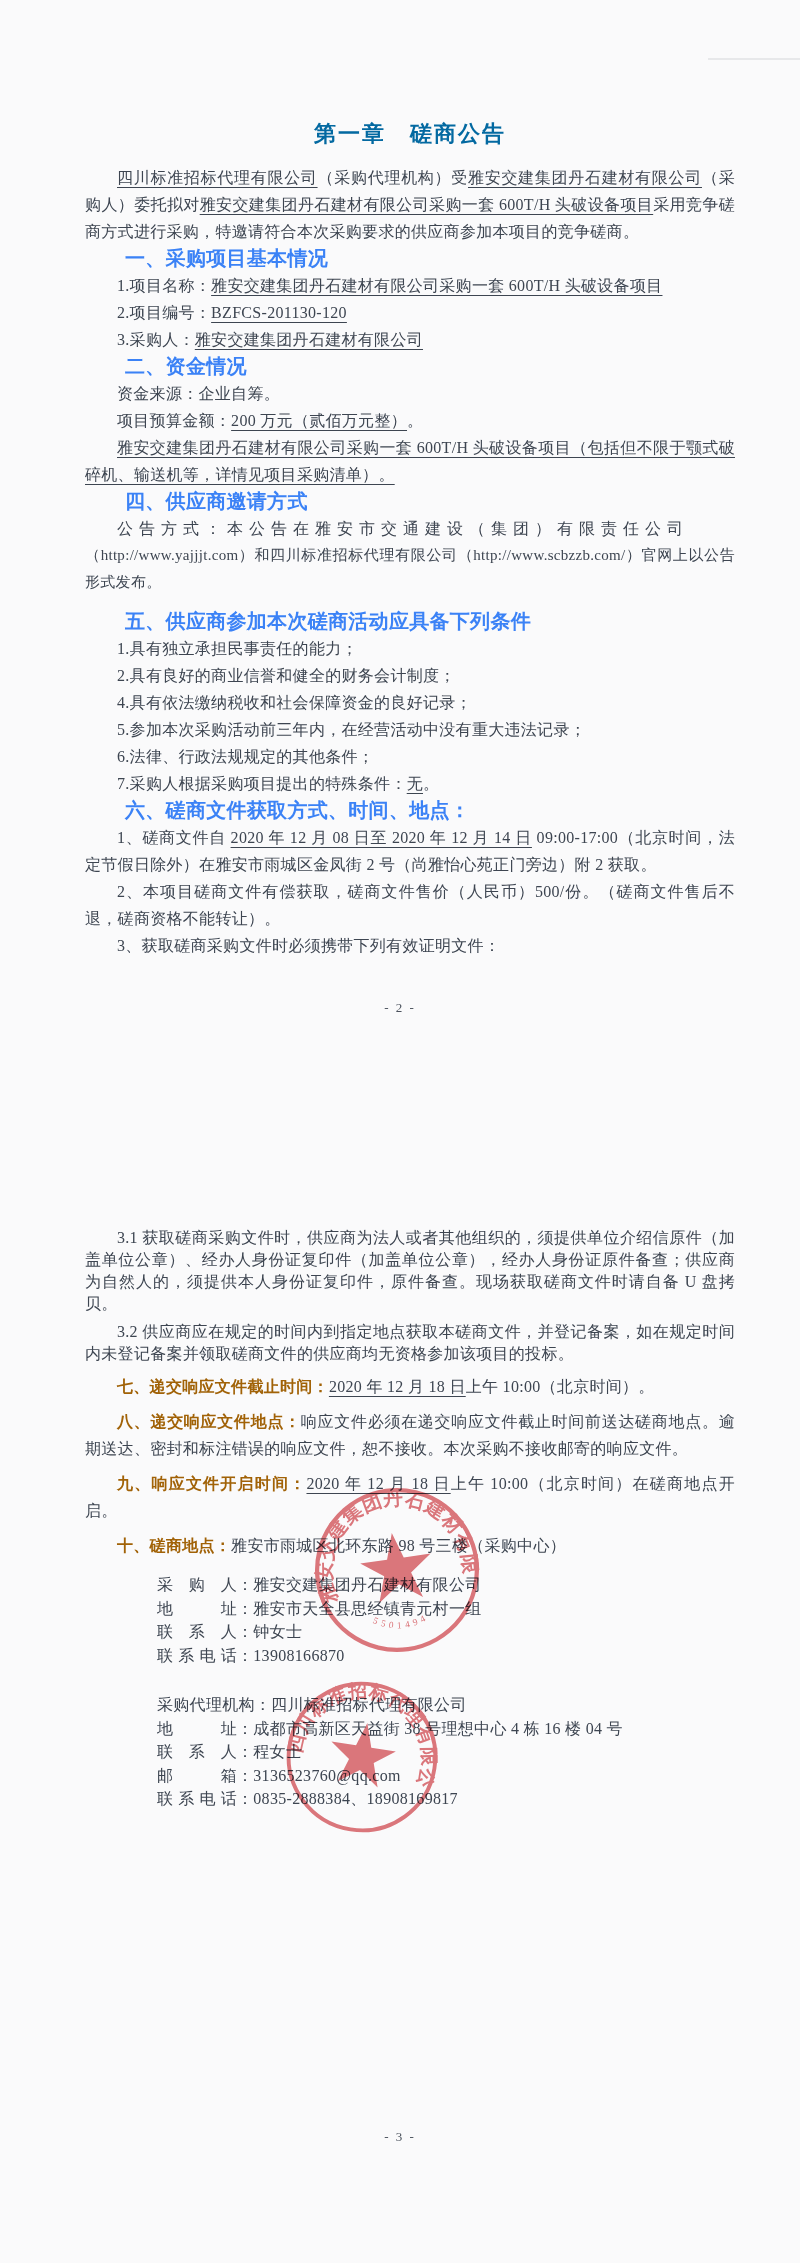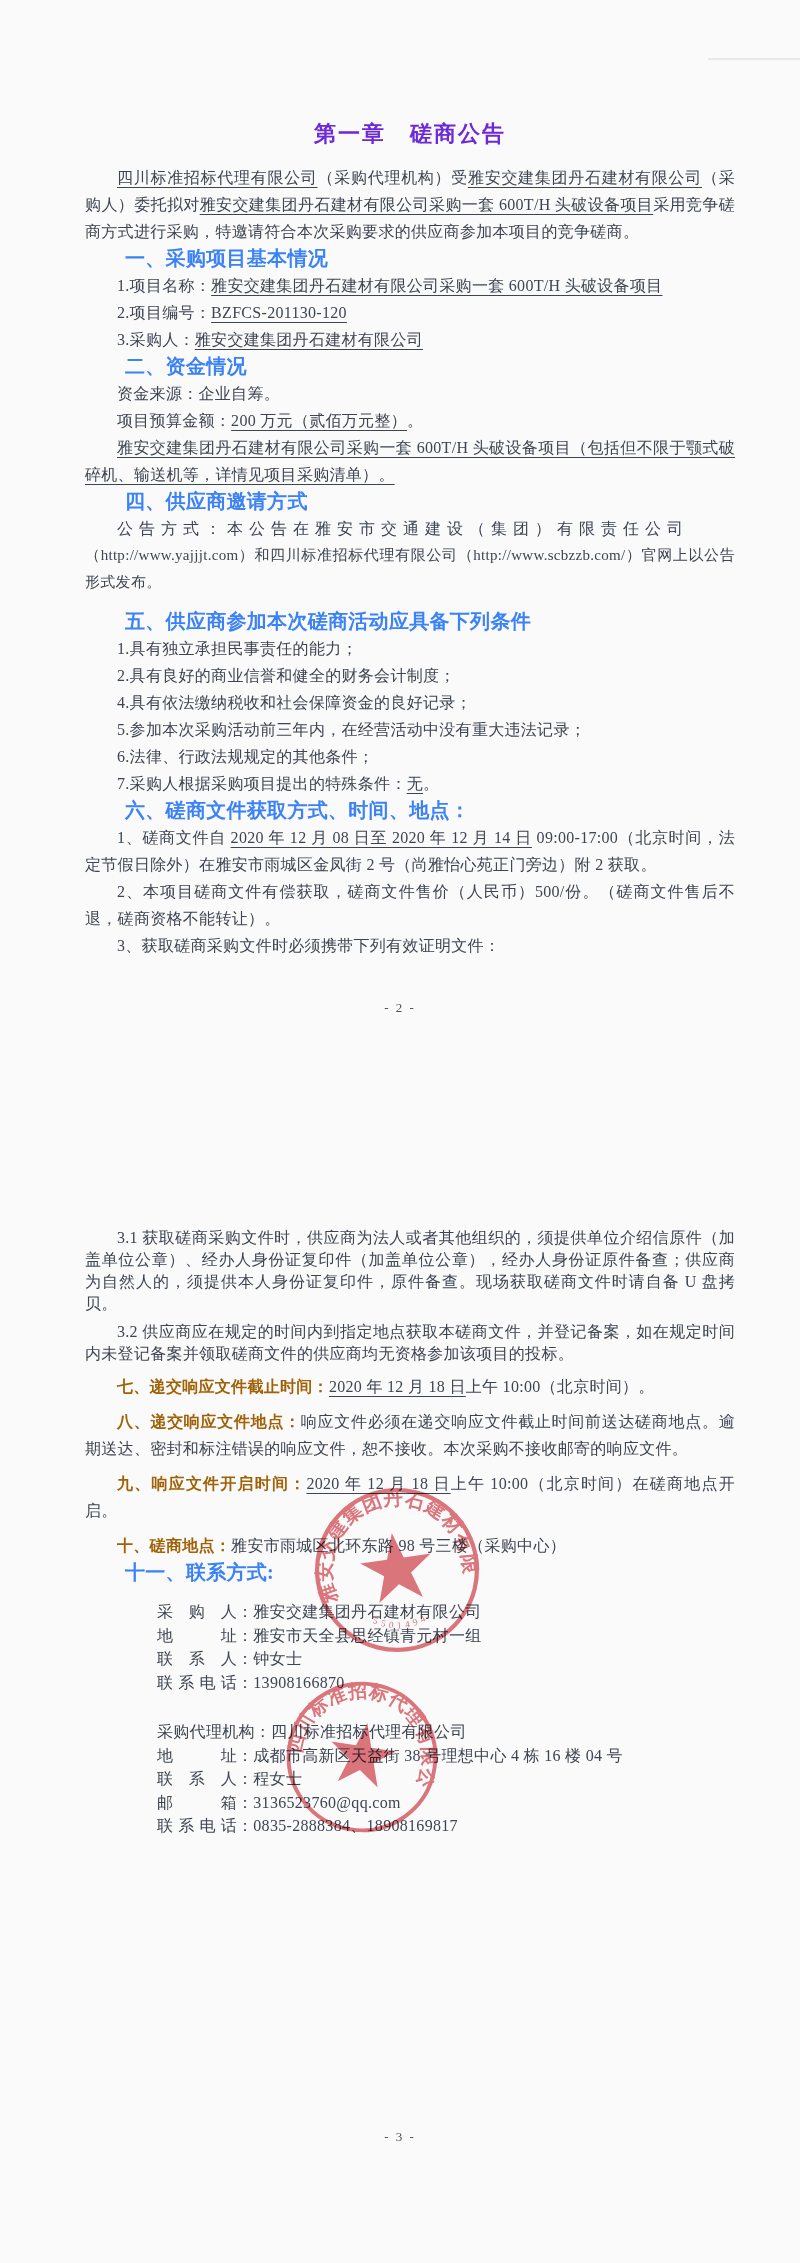--- a/index.html
+++ b/index.html
@@ -8,21 +8,21 @@
     background:#fafafb;
     font-family:"Liberation Serif","DejaVu Serif",serif;
     color:#3d4551;
     -webkit-font-smoothing:antialiased;
   }
   .page{position:relative;width:800px;overflow:hidden;}
   #page1{height:1115px;padding:0;box-sizing:border-box;}
   #page2{height:1148px;box-sizing:border-box;}
   .content{position:relative;margin:0 65px 0 85px;}
   .title{
-    text-align:center;font-size:22px;font-weight:700;color:#6d28d9;
+    text-align:center;font-size:22px;font-weight:700;color:#0369a1;
     padding-top:120px;line-height:27px;letter-spacing:2px;
   }
   .p{font-size:16px;line-height:27px;text-indent:2em;letter-spacing:.3px;text-align:justify;}
   .pcont{font-size:15px;line-height:27px;letter-spacing:.3px;text-align:justify;}
   .h{font-size:20px;line-height:27px;text-indent:2em;font-weight:700;color:#3b82f6;letter-spacing:.3px;}
   .u{text-decoration:underline;text-underline-offset:4px;text-decoration-thickness:1px;}
   .intro{margin-top:17px;}
   .gap-top{margin-top:12px;}
   .p2par{font-size:16px;line-height:22px;text-indent:2em;letter-spacing:.3px;text-align:justify;}
   .secline{font-size:16px;line-height:27px;text-indent:2em;letter-spacing:.3px;margin-top:8px;text-align:justify;}
@@ -99,21 +99,20 @@
     <div class="p2par" style="margin-top:6px;">3.2 供应商应在规定的时间内到指定地点获取本磋商文件，并登记备案，如在规定时间内未登记备案并领取磋商文件的供应商均无资格参加该项目的投标。</div>
 
     <div class="secline"><b>七、递交响应文件截止时间：</b><span class="u">2020 年 12 月 18 日</span><span>上午 10:00（北京时间）。</span></div>
 
     <div class="secline"><b>八、递交响应文件地点：</b><span>响应文件必须在递交响应文件截止时间前送达磋商地点。逾期送达、密封和标注错误的响应文件，恕不接收。本次采购不接收邮寄的响应文件。</span></div>
 
     <div class="secline"><b>九、响应文件开启时间：</b><span class="u">2020 年 12 月 18 日</span><span>上午 10:00（北京时间）在磋商地点开启。</span></div>
 
     <div class="secline" style=""><b>十、磋商地点：</b><span>雅安市雨城区北环东路 98 号三楼（采购中心）</span></div>
 
-    <div class="h">十一、联系方式:</div>
 
     <div class="contacts">
       <div class="crow"><span class="clabel">采购人</span><span>：雅安交建集团丹石建材有限公司</span></div>
       <div class="crow"><span class="clabel">地址</span><span>：雅安市天全县思经镇青元村一组</span></div>
       <div class="crow"><span class="clabel">联系人</span><span>：钟女士</span></div>
       <div class="crow"><span class="clabel">联系电话</span><span>：13908166870</span></div>
     </div>
 
     <div class="contacts second">
       <div class="crow"><span class="clabel wide">采购代理机构</span><span>：四川标准招标代理有限公司</span></div>

